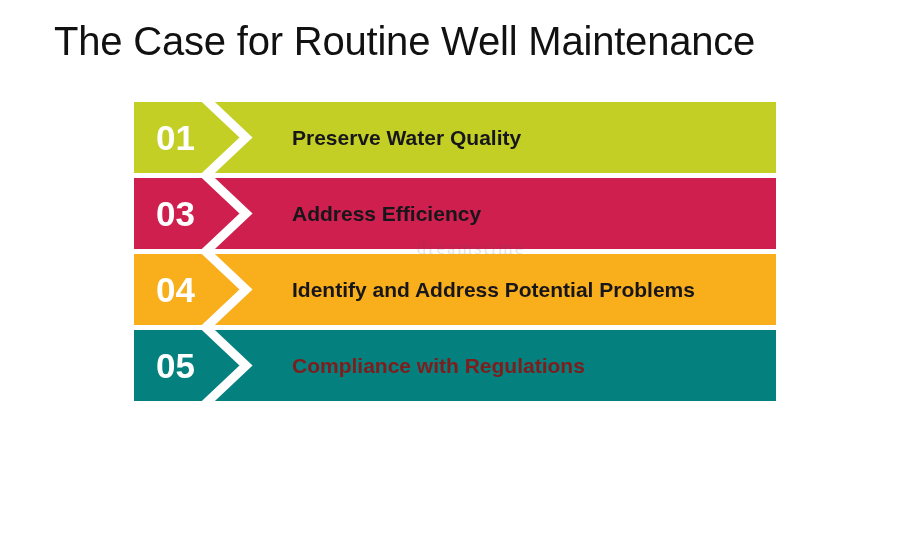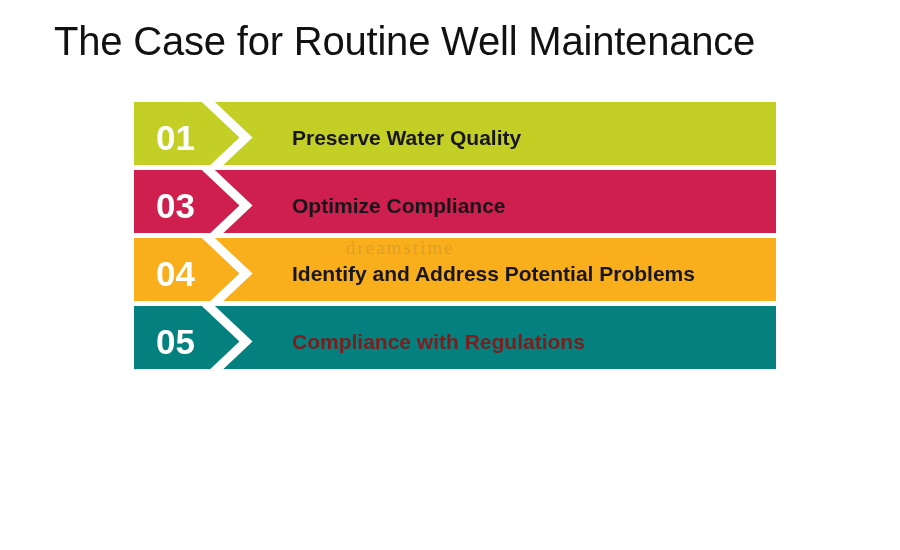--- a/index.html
+++ b/index.html
@@ -40,38 +40,39 @@
 
   #watermark {
     position: absolute;
     left: 330px;
     top: 228px;
     width: 250px;
     height: 40px;
     color: rgba(80, 80, 110, 0.16);
     font-size: 19px;
     letter-spacing: 2px;
+    text-align: center;
     line-height: 40px;
     pointer-events: none;
     font-family: "Liberation Serif", serif;
     user-select: none;
   }
 
   #chevron-list {
     position: absolute;
     left: 118px;
     top: 102px;
     width: 642px;
     height: 376px;
   }
 
   .chevron-row {
     position: relative;
     width: 642px;
-    height: 63px;
+    height: 71px;
     margin-bottom: 5px;
     overflow: hidden;
   }
   .chevron-row:last-child {
     margin-bottom: 16px;
   }
 
   .row-bg {
     position: absolute;
     inset: 0;
@@ -128,21 +129,21 @@
       <div class="row-label" style="color: rgb(23, 22, 26);">Preserve Water Quality</div>
     </div>
 
 
     <div class="chevron-row">
       <div class="row-bg" style="background: rgb(206, 31, 78);"></div>
       <svg class="row-chevron" viewBox="0 0 90 71" preserveAspectRatio="none">
         <path d="M 8 -6 L 52 35.5 L 8 77" fill="none" stroke="#ffffff" stroke-width="9" stroke-linejoin="miter" stroke-linecap="butt"></path>
       </svg>
       <div class="row-number" style="color: rgb(255, 255, 255);">03</div>
-      <div class="row-label" style="color: rgb(23, 22, 26);">Optimize Compliance</div>
+      <div class="row-label" style="color: rgb(23, 22, 26);">Address Efficiency</div>
     </div>
 
     <div class="chevron-row">
       <div class="row-bg" style="background: rgb(249, 174, 27);"></div>
       <svg class="row-chevron" viewBox="0 0 90 71" preserveAspectRatio="none">
         <path d="M 8 -6 L 52 35.5 L 8 77" fill="none" stroke="#ffffff" stroke-width="9" stroke-linejoin="miter" stroke-linecap="butt"></path>
       </svg>
       <div class="row-number" style="color: rgb(255, 255, 255);">04</div>
       <div class="row-label" style="color: rgb(23, 22, 26);">Identify and Address Potential Problems</div>
     </div>

